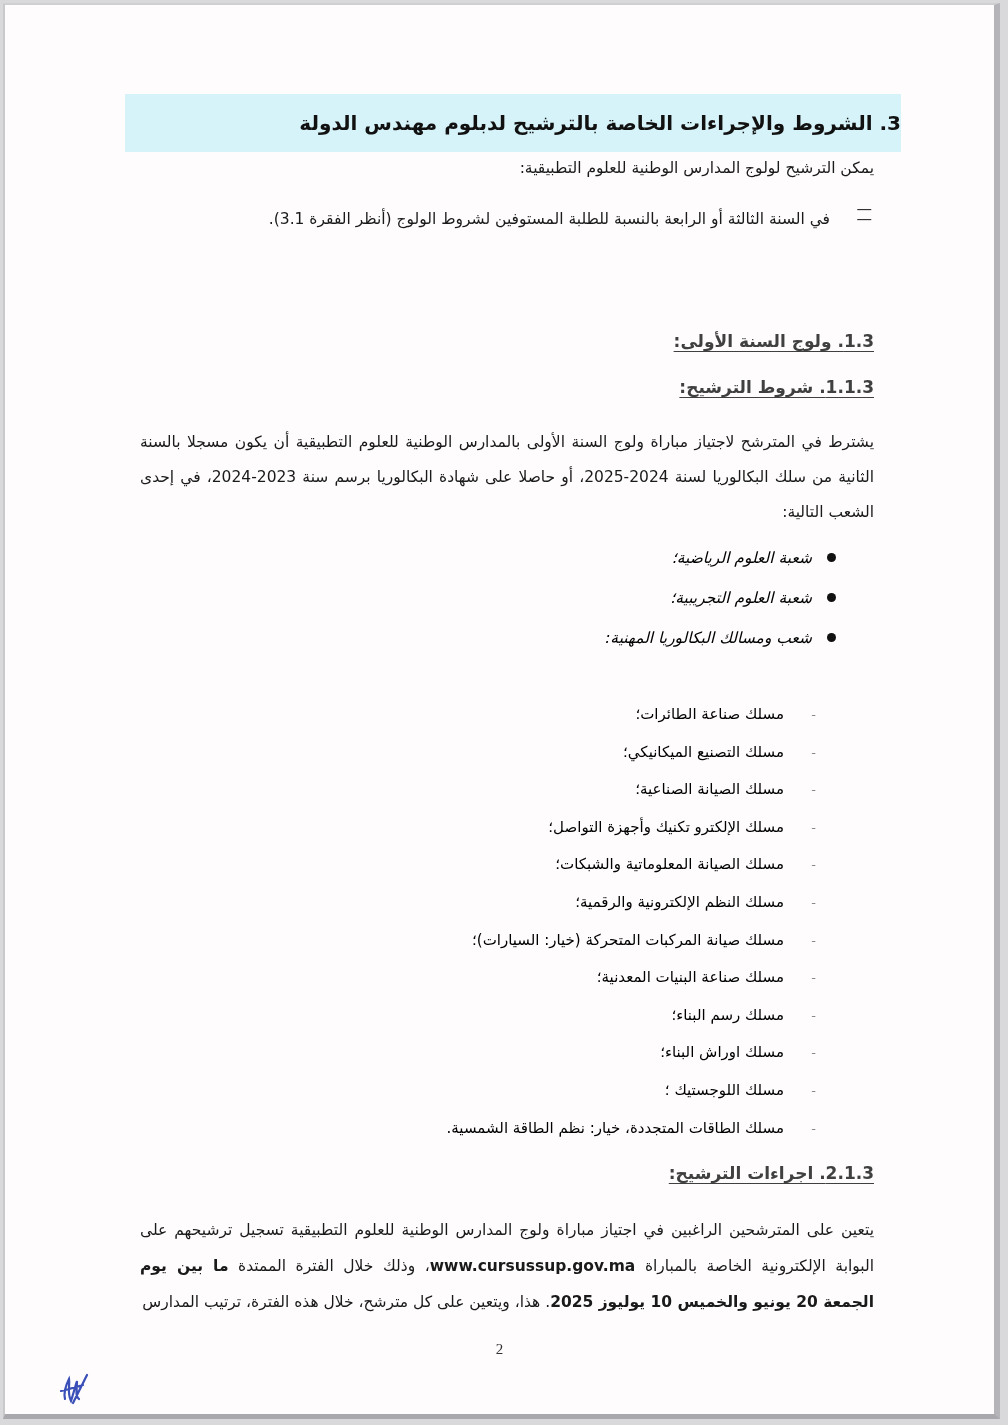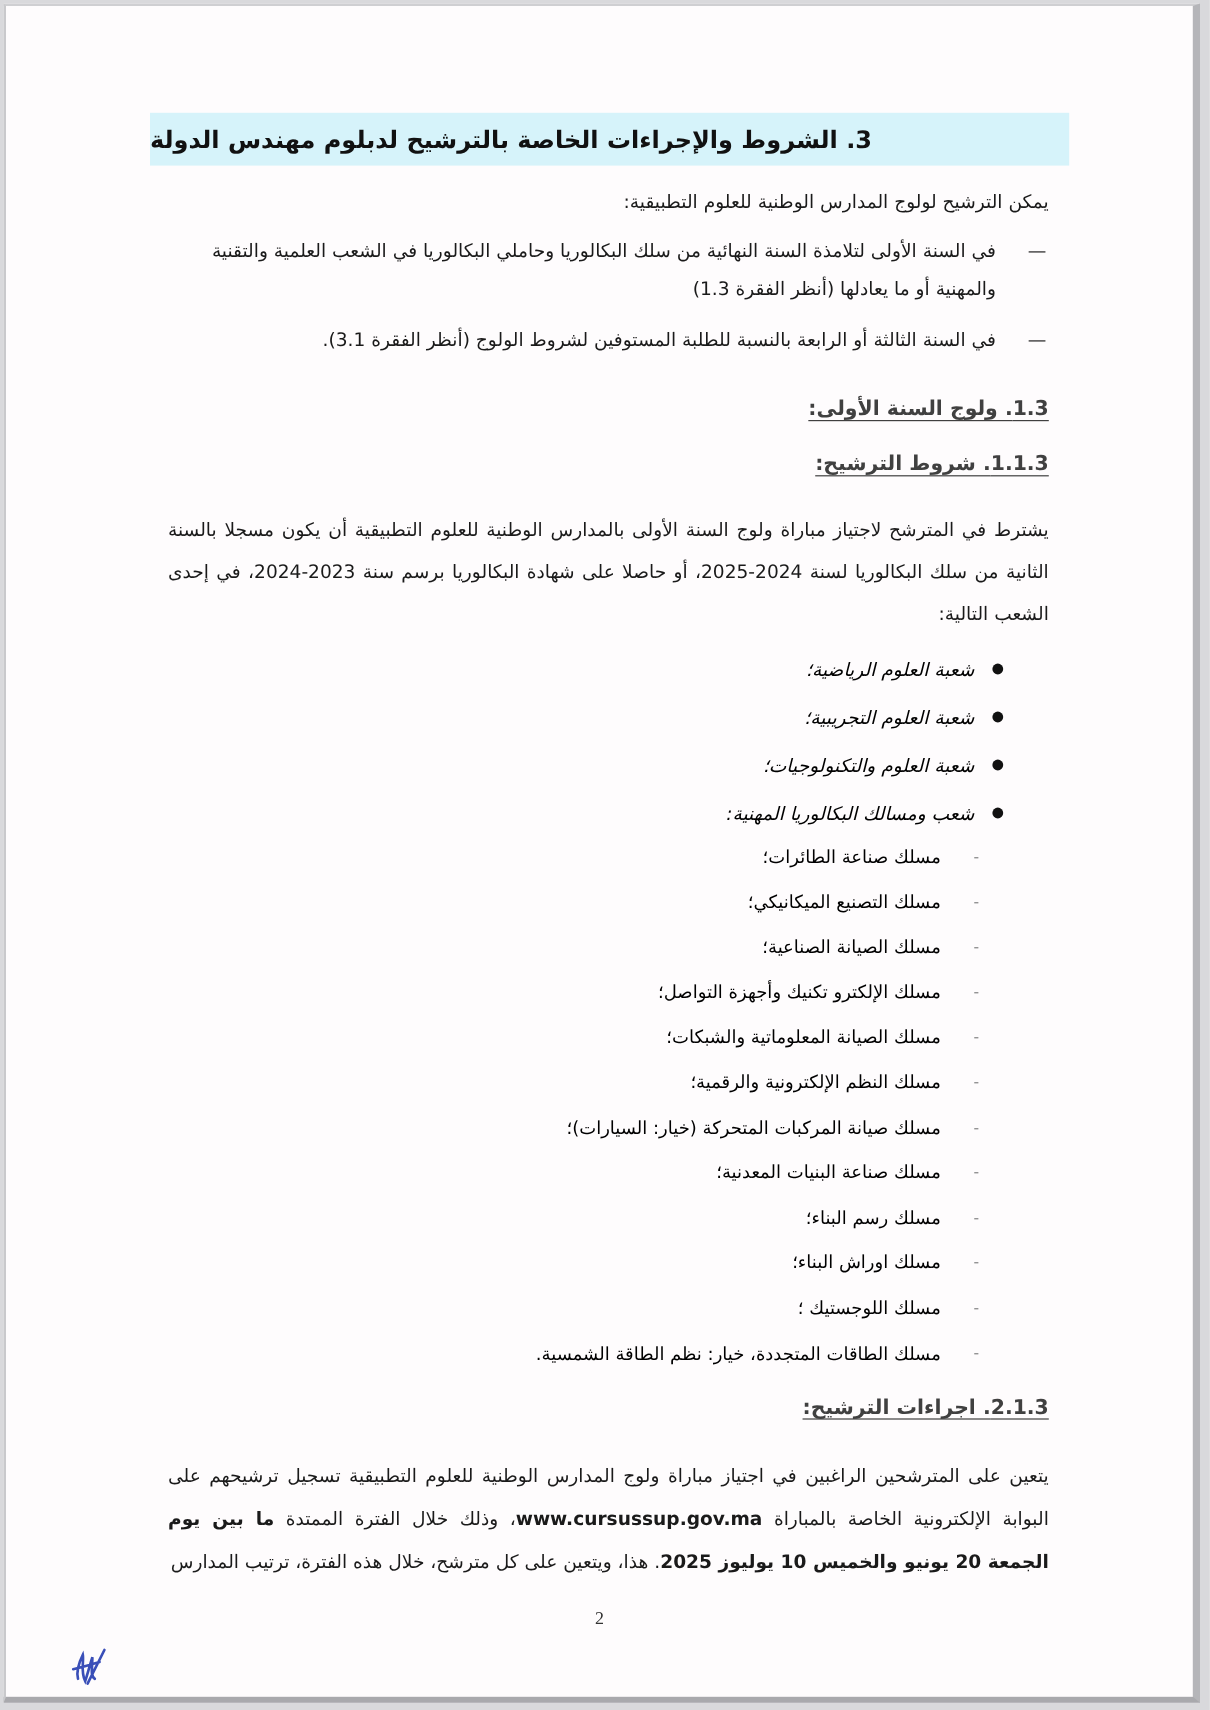--- a/index.html
+++ b/index.html
@@ -30,25 +30,26 @@
     .rtl {
       direction: rtl;
       text-align: right;
       color: #1a1a1a;
     }
     .banner {
       position: absolute;
       left: 120px;
       top: 89px;
       width: 766px;
-      height: 44px;
+      height: 58px;
       background: #d6f3fa;
       display: flex;
       align-items: center;
-      justify-content: flex-start;
+      justify-content: flex-end;
+      padding-left: 10px;
     }
     .banner-title {
       font-family: "DejaVu Sans", sans-serif;
       font-weight: bold;
       font-size: 20px;
       color: #111;
       direction: rtl;
     }
     .block {
       position: absolute;
@@ -178,37 +179,35 @@
 
   <div class="banner">
     <span class="banner-title">3. الشروط والإجراءات الخاصة بالترشيح لدبلوم مهندس الدولة</span>
   </div>
 
   <div class="block rtl intro">يمكن الترشيح لولوج المدارس الوطنية للعلوم التطبيقية:</div>
 
   <ul class="dash-list rtl">
     <li>
       <span class="dash">—</span>
-      <span>في السنة الأولى لتلامذة السنة النهائية من سلك البكالوريا وحاملي البكالوريا في الشعب العلمية والتقنية والمهنية أو ما يعادلها (أنظر الفقرة 1.3)</span>
     </li>
     <li>
       <span class="dash">—</span>
       <span>في السنة الثالثة أو الرابعة بالنسبة للطلبة المستوفين لشروط الولوج (أنظر الفقرة 3.1).</span>
     </li>
   </ul>
 
   <div class="heading h-13">1.3. ولوج السنة الأولى:</div>
   <div class="heading h-113">1.1.3. شروط الترشيح:</div>
 
   <div class="block rtl para1">يشترط في المترشح لاجتياز مباراة ولوج السنة الأولى بالمدارس الوطنية للعلوم التطبيقية أن يكون مسجلا بالسنة الثانية من سلك البكالوريا لسنة 2024-2025، أو حاصلا على شهادة البكالوريا برسم سنة 2023-2024، في إحدى الشعب التالية:</div>
 
   <ul class="bullet-list">
     <li><span class="dot"></span><span>شعبة العلوم الرياضية؛</span></li>
     <li><span class="dot"></span><span>شعبة العلوم التجريبية؛</span></li>
-    <li><span class="dot"></span><span>شعبة العلوم والتكنولوجيات؛</span></li>
     <li><span class="dot"></span><span>شعب ومسالك البكالوريا المهنية:</span></li>
   </ul>
 
   <ul class="track-list">
     <li><span class="dash">-</span><span>مسلك صناعة الطائرات؛</span></li>
     <li><span class="dash">-</span><span>مسلك التصنيع الميكانيكي؛</span></li>
     <li><span class="dash">-</span><span>مسلك الصيانة الصناعية؛</span></li>
     <li><span class="dash">-</span><span>مسلك الإلكترو تكنيك وأجهزة التواصل؛</span></li>
     <li><span class="dash">-</span><span>مسلك الصيانة المعلوماتية والشبكات؛</span></li>
     <li><span class="dash">-</span><span>مسلك النظم الإلكترونية والرقمية؛</span></li>

